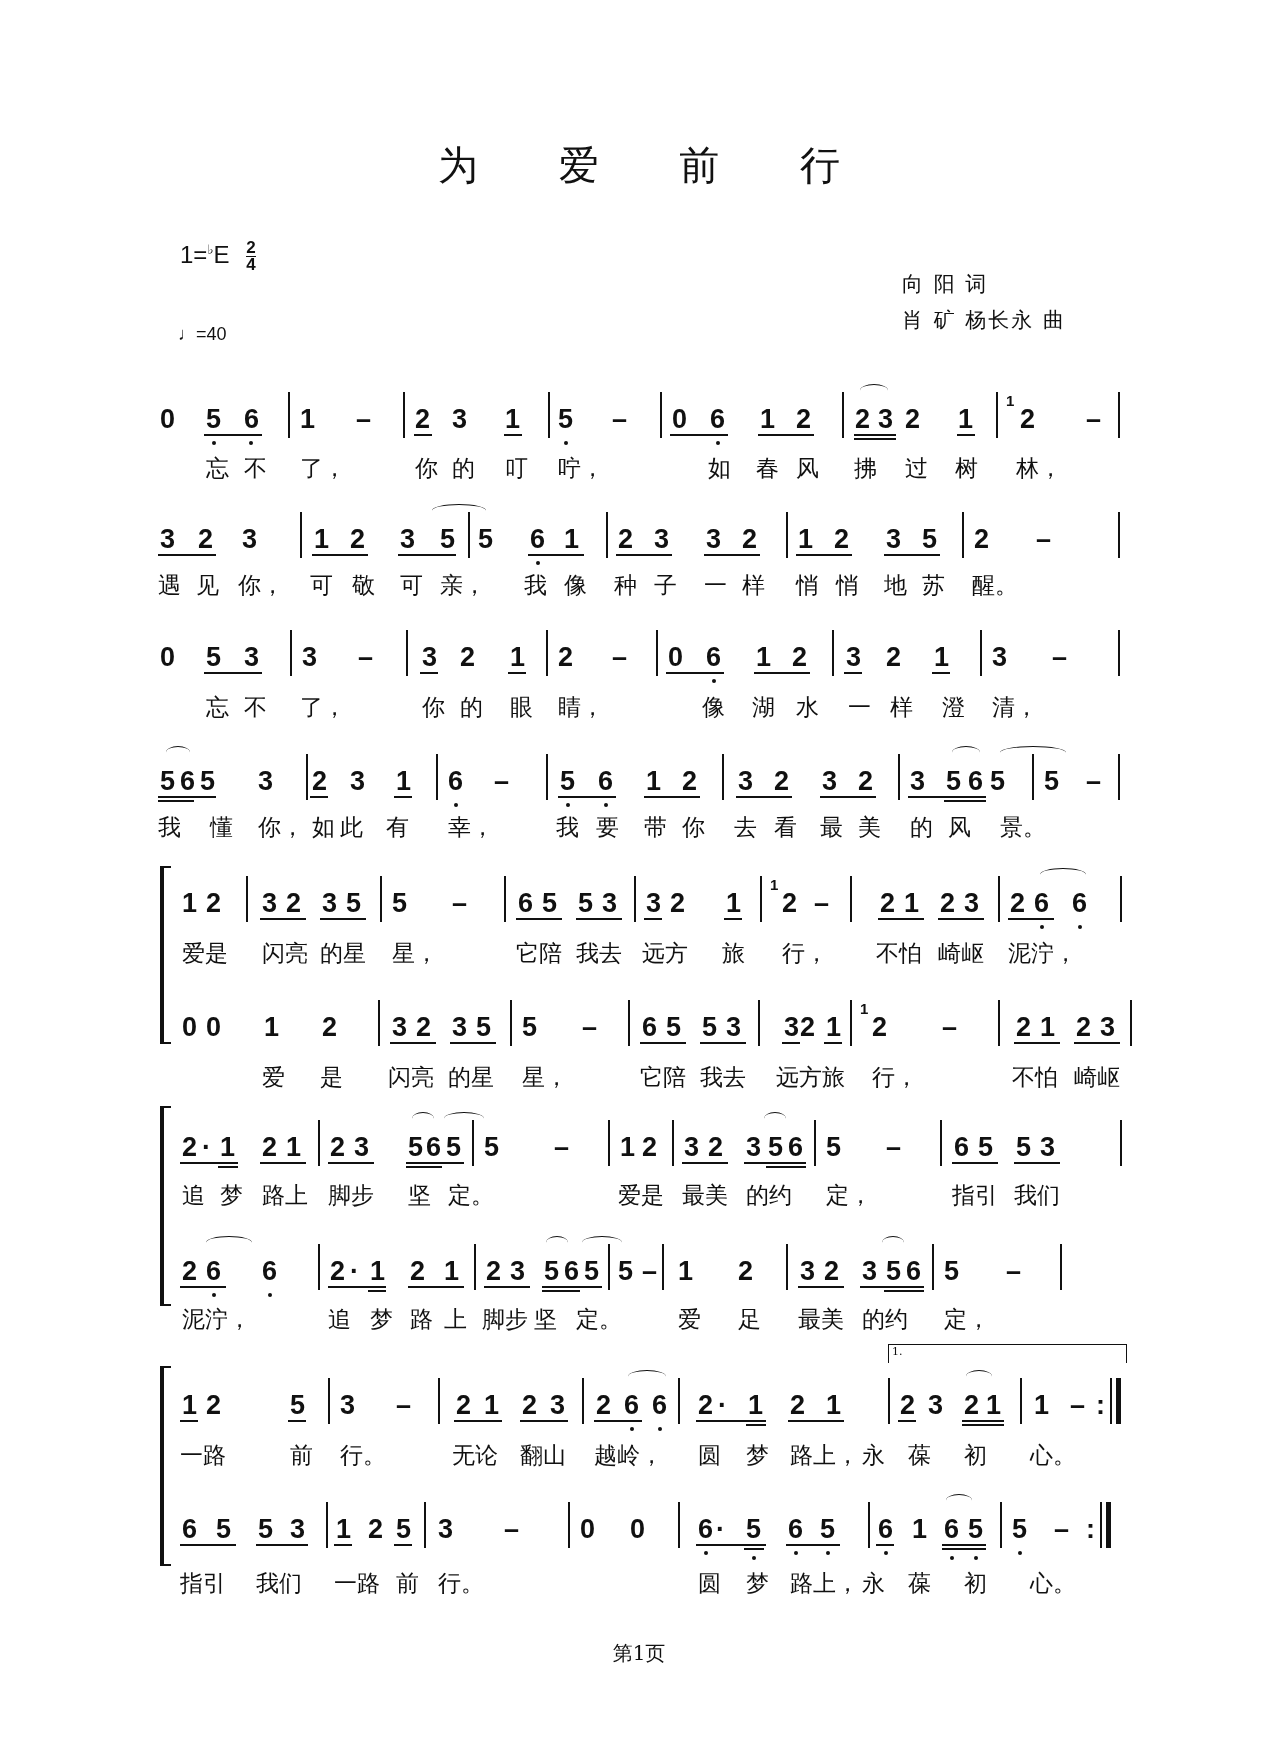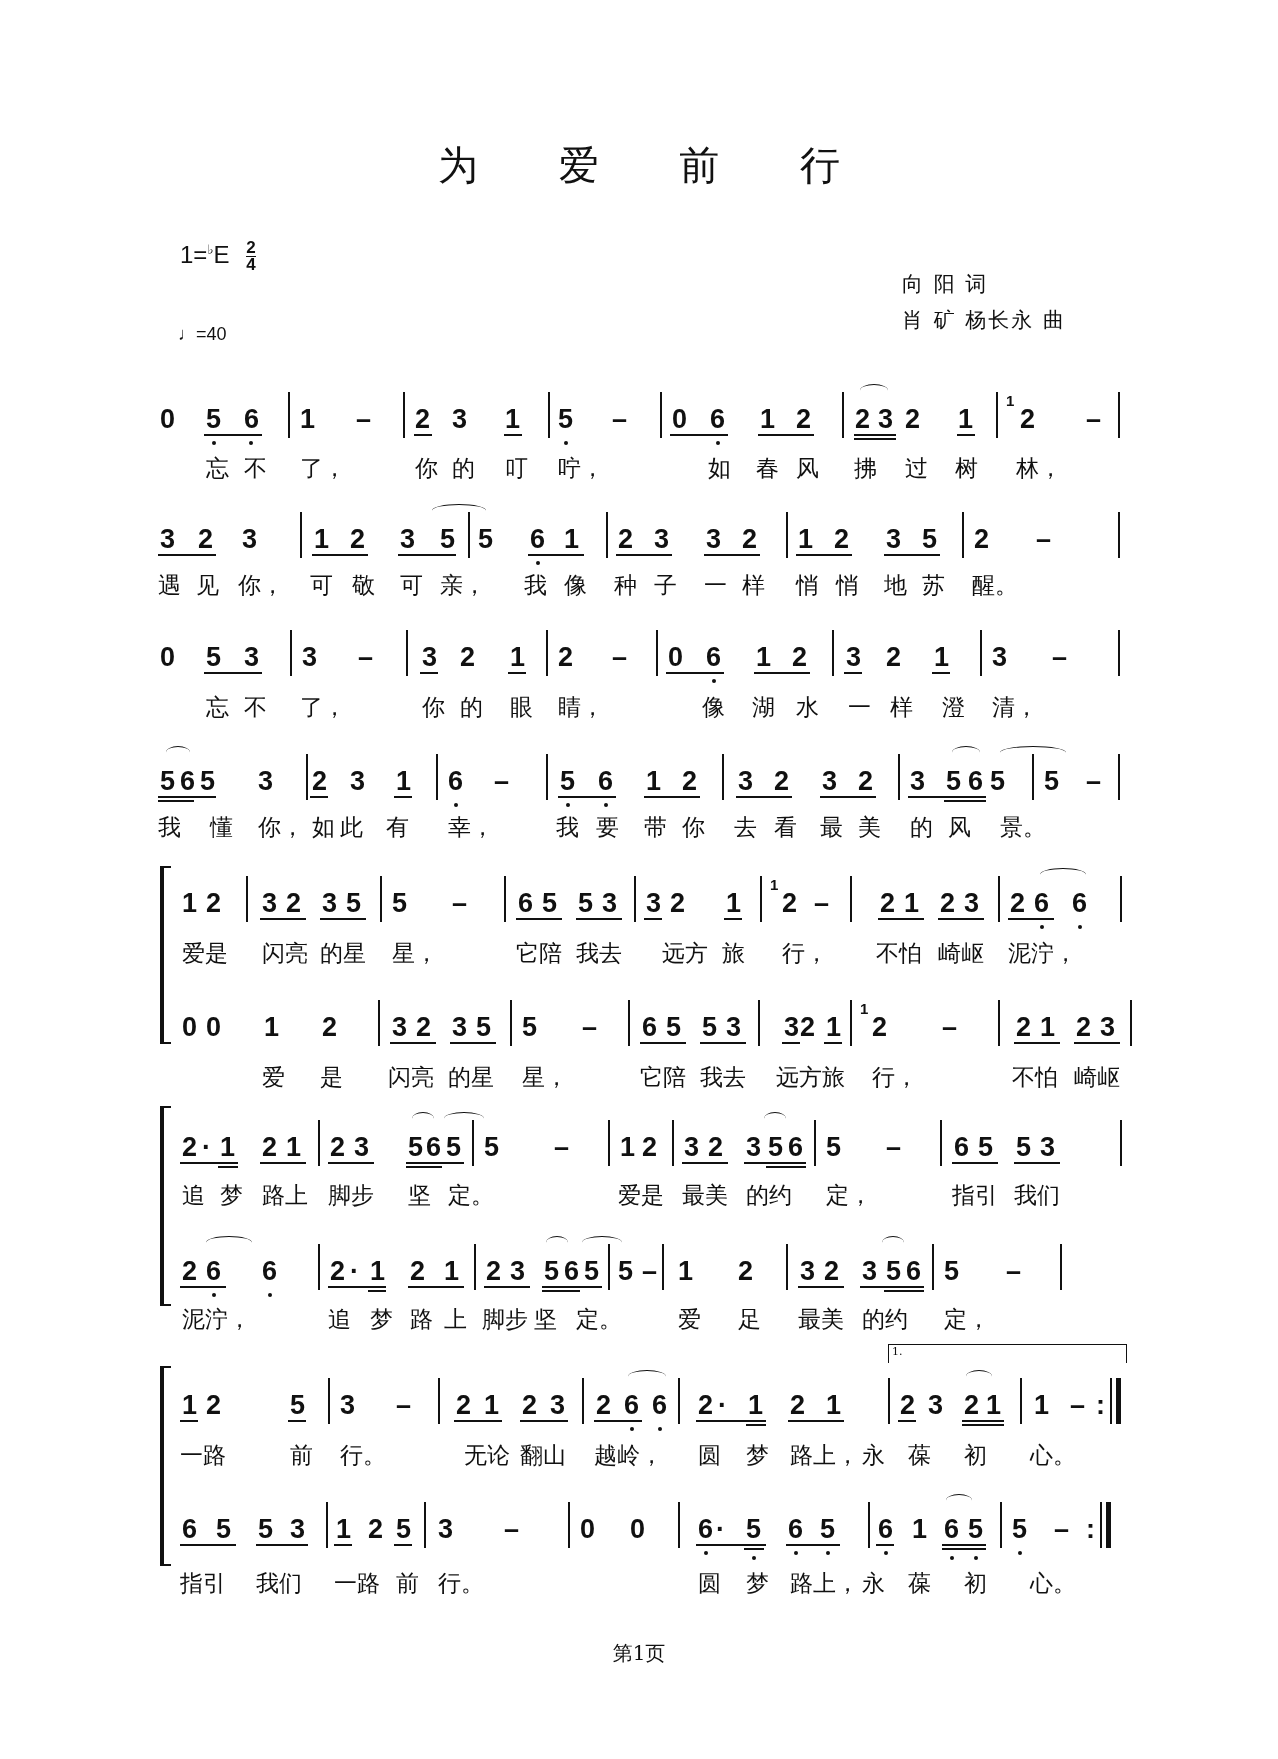--- a/index.html
+++ b/index.html
@@ -341,21 +341,21 @@
     <div class="slur" style="left:858px;width:46px"></div>
     <div class="bar" style="left:938px"></div>
   </div>
   <div class="lyrics" style="top:56px">
     <span class="lyr" style="left:0">爱是</span>
       <span class="lyr" style="left:80px">闪亮</span>
       <span class="lyr" style="left:138px">的星</span>
       <span class="lyr" style="left:210px">星，</span>
     <span class="lyr" style="left:334px">它陪</span>
       <span class="lyr" style="left:394px">我去</span>
-      <span class="lyr" style="left:480px">远方</span>
+      <span class="lyr" style="left:460px">远方</span>
       <span class="lyr" style="left:540px">旅</span>
       <span class="lyr" style="left:600px">行，</span>
     <span class="lyr" style="left:694px">不怕</span>
       <span class="lyr" style="left:756px">崎岖</span>
       <span class="lyr" style="left:826px">泥泞，</span>
   </div>
 </div>
 <div class="staff" style="top:1006px;left:182px;width:940px;">
   <div class="notes">
     <span class="n" style="left:0">0</span>
@@ -594,21 +594,21 @@
     <span class="n" style="left:852px">1</span>
       <span class="n" style="left:888px">–</span>
       <span class="n" style="left:914px">:</span>
     <div class="bar" style="left:928px"></div>
       <div class="endbar" style="left:934px"></div>
   </div>
   <div class="lyrics" style="top:56px">
     <span class="lyr" style="left:-2px">一路</span>
       <span class="lyr" style="left:108px">前</span>
       <span class="lyr" style="left:158px">行。</span>
-    <span class="lyr" style="left:282px">无论</span>
+    <span class="lyr" style="left:270px">无论</span>
       <span class="lyr" style="left:338px">翻山</span>
       <span class="lyr" style="left:412px">越岭，</span>
     <span class="lyr" style="left:516px">圆</span>
       <span class="lyr" style="left:564px">梦</span>
       <span class="lyr" style="left:608px">路上，</span>
     <span class="lyr" style="left:680px">永</span>
       <span class="lyr" style="left:726px">葆</span>
       <span class="lyr" style="left:782px">初</span>
       <span class="lyr" style="left:848px">心。</span>
   </div>

